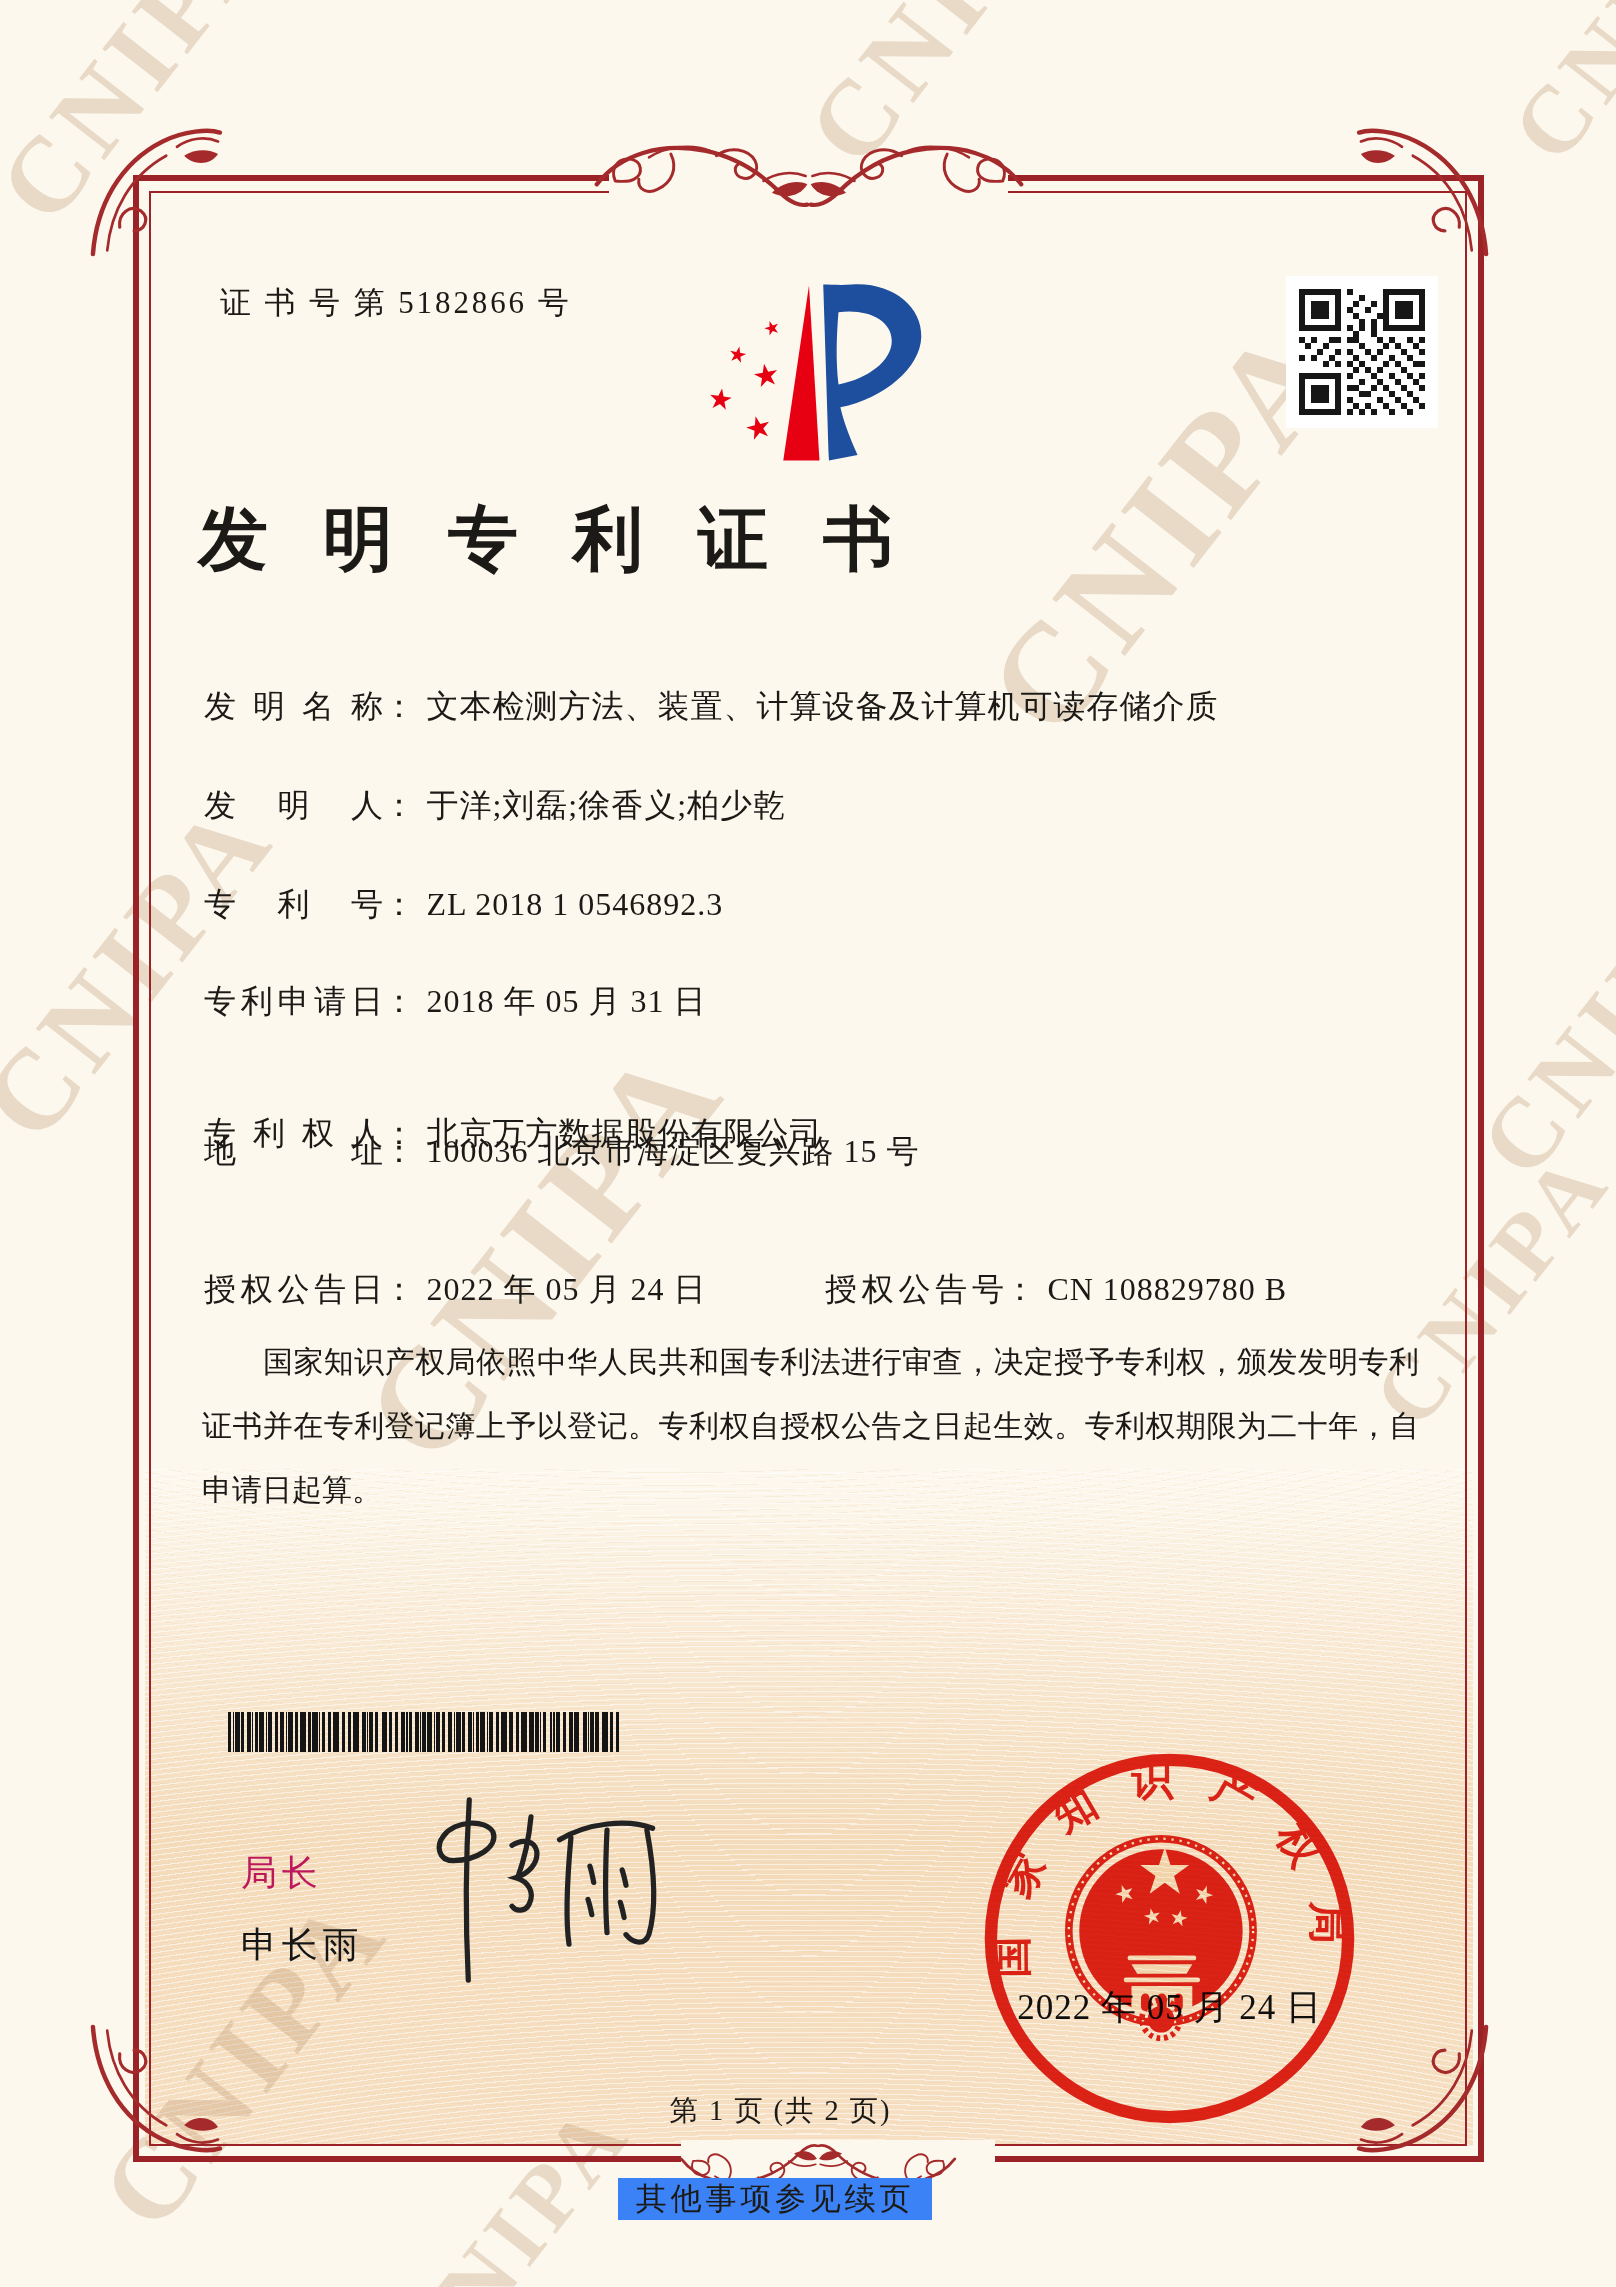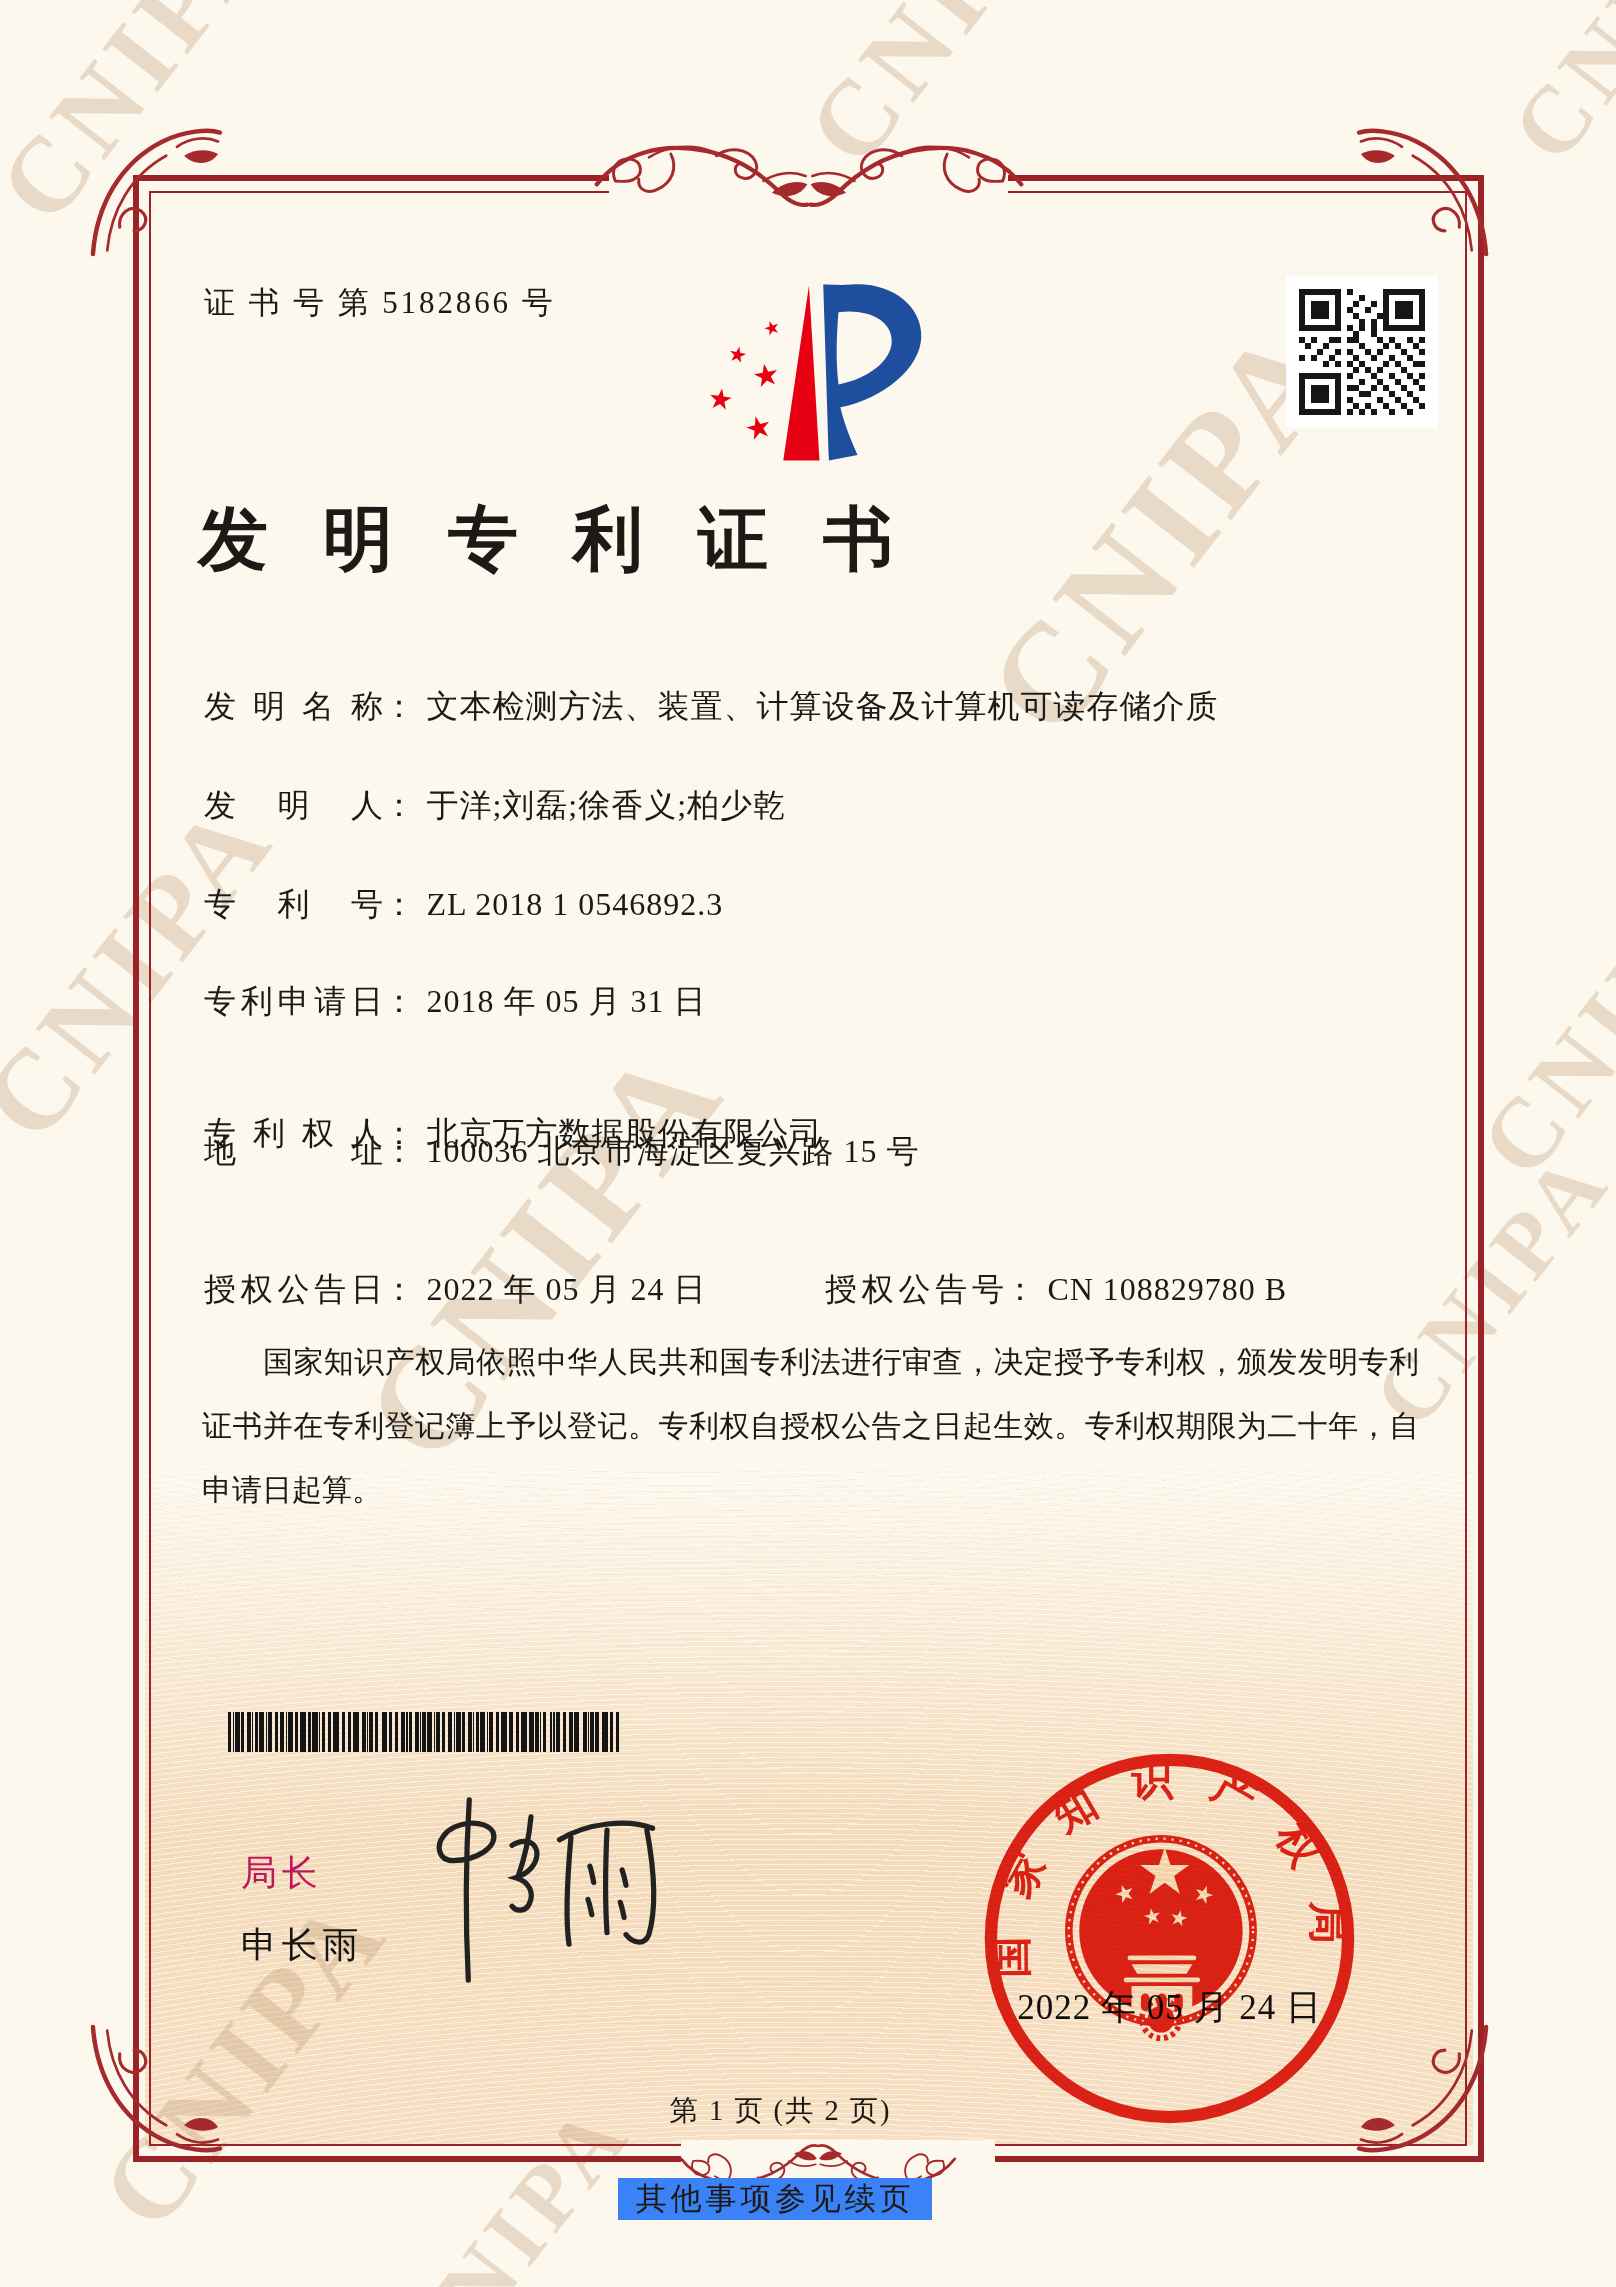--- a/index.html
+++ b/index.html
@@ -21,21 +21,21 @@
   .wm9{left:1332px;top:1236px;font-size:91px}.wm10{left:352px;top:2188px;font-size:91px}
   
   .frame-outer{position:absolute;left:133px;top:175px;width:1351px;height:1987px;
       border:6.7px solid #9b2226;box-sizing:border-box;z-index:2}
   .frame-inner{position:absolute;left:149px;top:191px;width:1318px;height:1955px;
       border:2.9px solid #9b2226;box-sizing:border-box;z-index:2}
   .mask-top{position:absolute;left:609px;top:165px;width:399px;height:44px;background:#fdf8ee;z-index:2}
   .mask-bottom{position:absolute;left:681px;top:2140px;width:314px;height:28.5px;background:#fdf8ee;z-index:2}
   .orn{position:absolute;z-index:3}
   
-  .cert-no{position:absolute;left:204px;top:282px;font-size:31px;letter-spacing:2.9px;z-index:3}
+  .cert-no{position:absolute;left:220px;top:282px;font-size:31px;letter-spacing:2.9px;z-index:3}
   .logo{position:absolute;left:671px;top:253px;z-index:3}
   .qr{position:absolute;left:1286px;top:276px;width:152px;height:152px;background:#fff;
       display:flex;align-items:center;justify-content:center;z-index:3}
   .title{position:absolute;left:143px;top:493px;width:1332px;text-align:left;z-index:3;
       font-size:70px;font-weight:700;letter-spacing:55px;padding-left:55px;box-sizing:border-box;white-space:nowrap}
   
   .row{position:absolute;left:204px;white-space:nowrap;font-size:32px;z-index:3}
   .flabel{display:inline-block;width:179px;text-align:justify;text-align-last:justify;vertical-align:bottom}
   .fcolon{display:inline-block}
   .fvalue{margin-left:11.4px;letter-spacing:1px}

